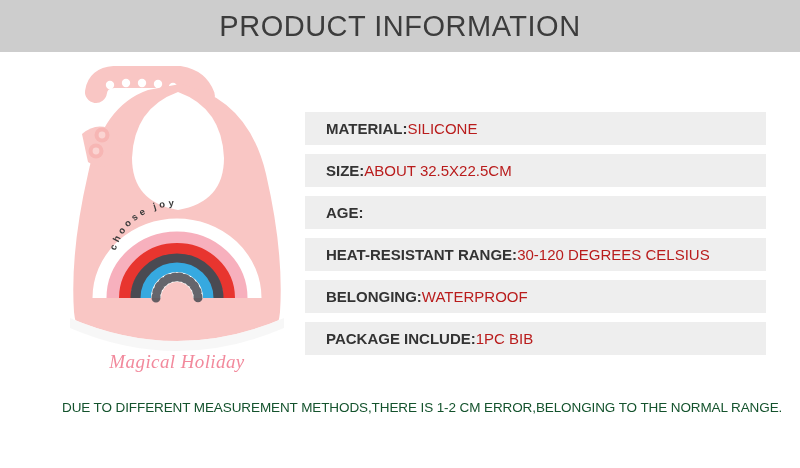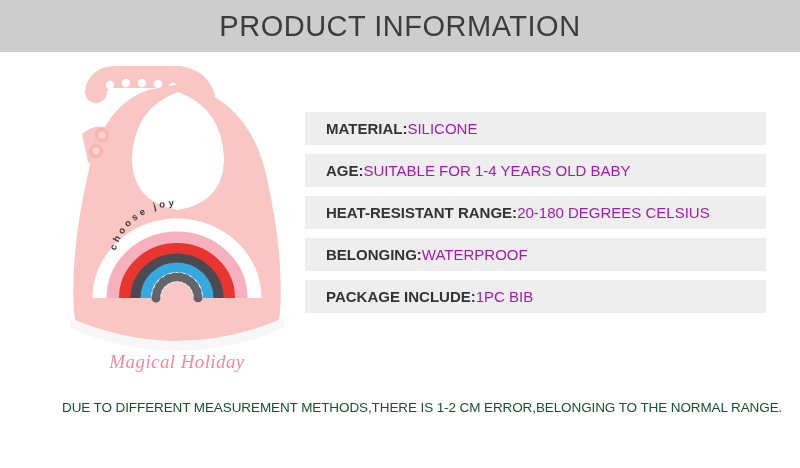--- a/index.html
+++ b/index.html
@@ -68,21 +68,21 @@
     white-space: nowrap;
     overflow: hidden;
   }
   .spec-label {
     font-weight: bold;
     font-size: 15px;
     color: #333333;
   }
   .spec-value {
     font-size: 15px;
-    color: #a21caf;
+    color: #b91c1c;
   }
 
   
   .tips-block {
     position: absolute;
     left: 62px;
     top: 400px;
     width: 700px;
   }
   .tips-heading {
@@ -173,29 +173,32 @@
   </svg>
 </div>
 
 <div class="spec-list">
 
   <div class="spec-row">
     <span class="spec-label">MATERIAL:</span>
     <span class="spec-value">SILICONE</span>
   </div>
 
+  <div class="spec-row">
+    <span class="spec-label">SIZE:</span>
+    <span class="spec-value">ABOUT 32.5X22.5CM</span>
+  </div>
 
   <div class="spec-row">
     <span class="spec-label">AGE:</span>
-    <span class="spec-value">SUITABLE FOR 1-4 YEARS OLD BABY</span>
   </div>
 
   <div class="spec-row">
     <span class="spec-label">HEAT-RESISTANT RANGE:</span>
-    <span class="spec-value">20-180 DEGREES CELSIUS</span>
+    <span class="spec-value">30-120 DEGREES CELSIUS</span>
   </div>
 
   <div class="spec-row">
     <span class="spec-label">BELONGING:</span>
     <span class="spec-value"> WATERPROOF</span>
   </div>
 
   <div class="spec-row">
     <span class="spec-label">PACKAGE INCLUDE:</span>
     <span class="spec-value"> 1PC BIB</span>

